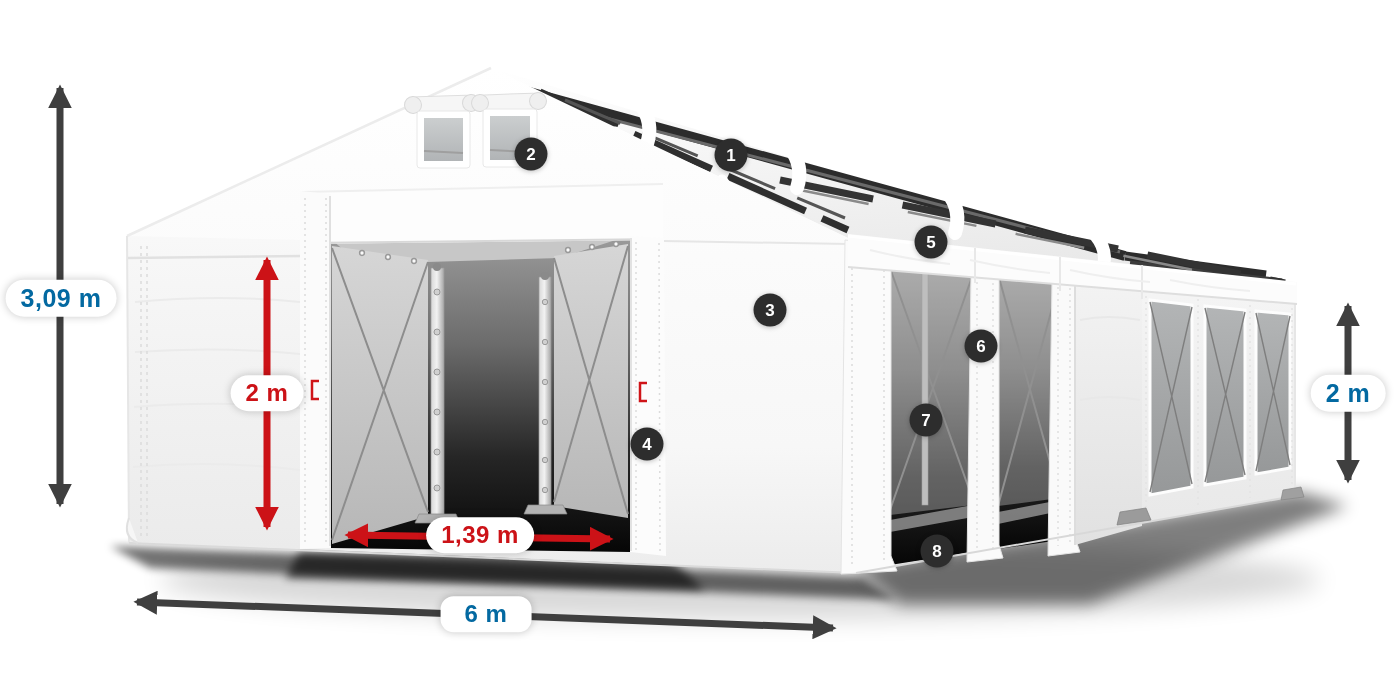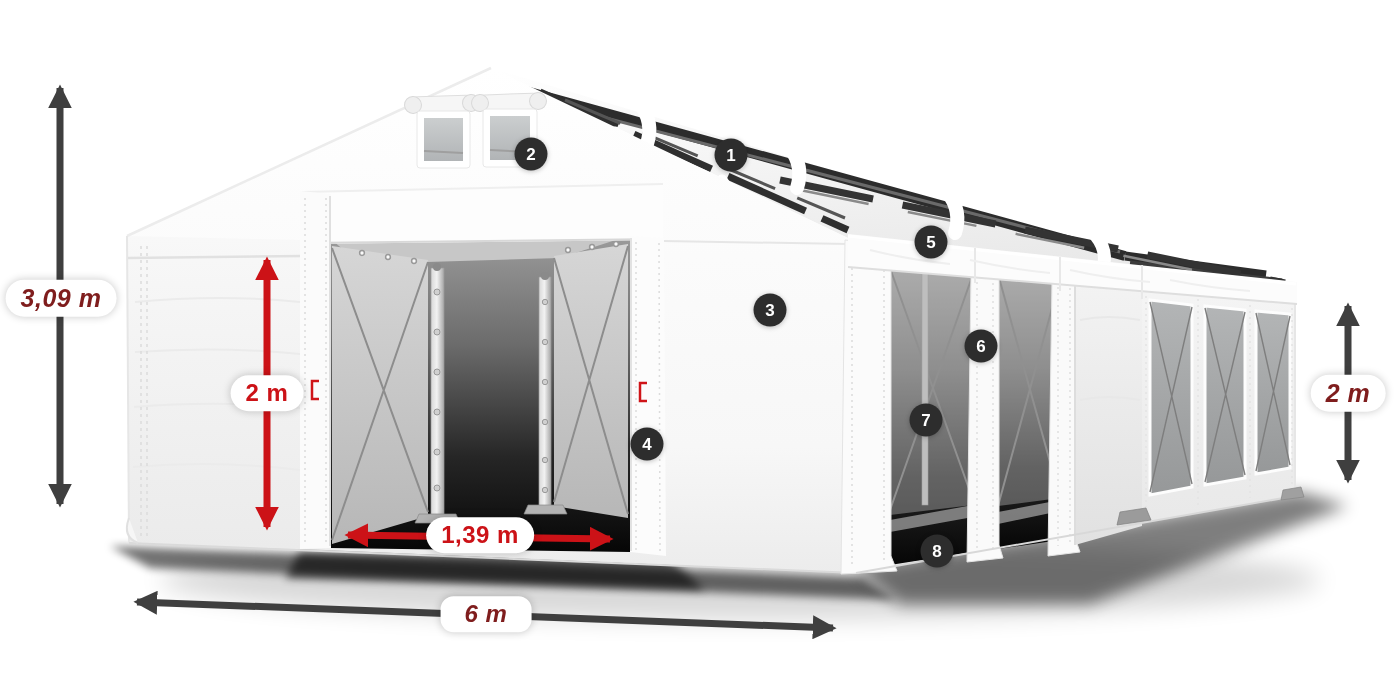--- a/index.html
+++ b/index.html
@@ -7,21 +7,21 @@
     position:relative;width:1400px;height:700px;overflow:hidden;background:#ffffff;
     font-family:"Liberation Sans",sans-serif;
   }
   .stage svg{position:absolute;left:0;top:0;}
   .pill{
     position:absolute;transform:translate(-50%,-50%);
     background:#ffffff;border-radius:20px;padding:4px 15px;
     font-weight:bold;font-size:24px;letter-spacing:.5px;white-space:nowrap;
     box-shadow:0 0 9px rgba(0,0,0,.22);line-height:1.15;z-index:4;
   }
-  .pill.dark{color:#7f1d1d;font-style:italic;}
+  .pill.dark{color:#0369a1;}
   .pill.red{color:#cc1217;}
   .pill.small{border-radius:13px;padding:4px 24px;}
   .badge{
     position:absolute;transform:translate(-50%,-50%);
     width:33px;height:33px;border-radius:50%;background:#2d2d2d;color:#ffffff;
     display:flex;align-items:center;justify-content:center;
     font-weight:bold;font-size:17px;z-index:5;
     box-shadow:0 1px 5px rgba(0,0,0,.25);
   }
 </style>

